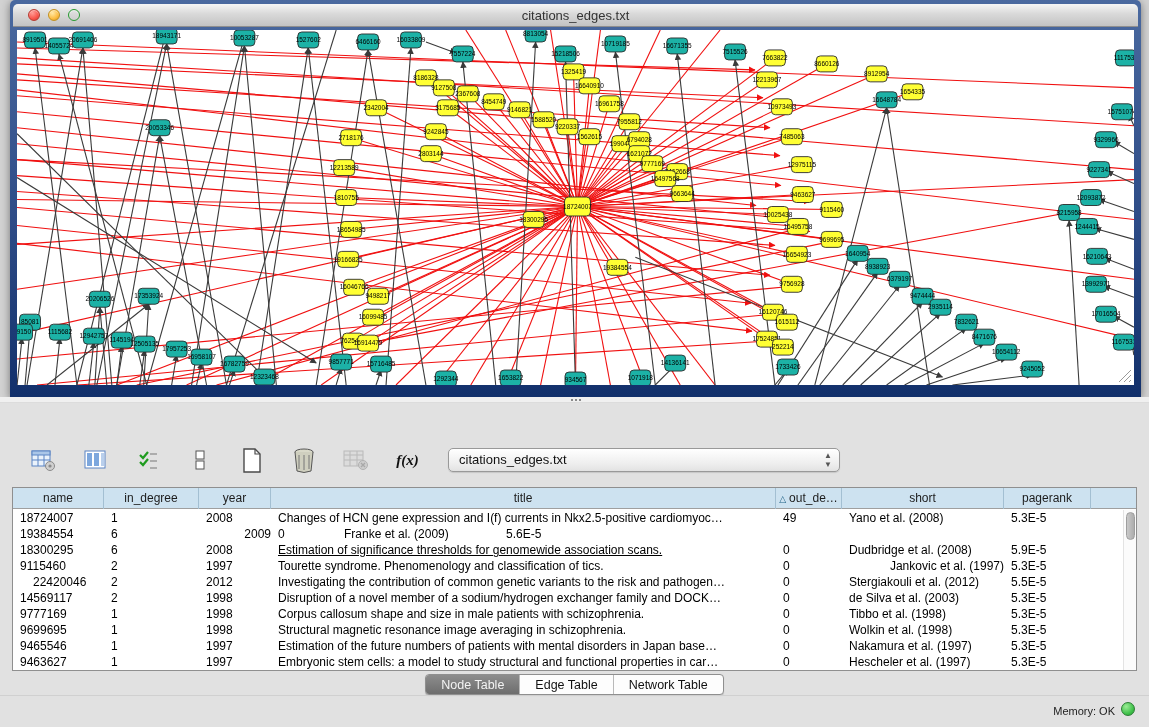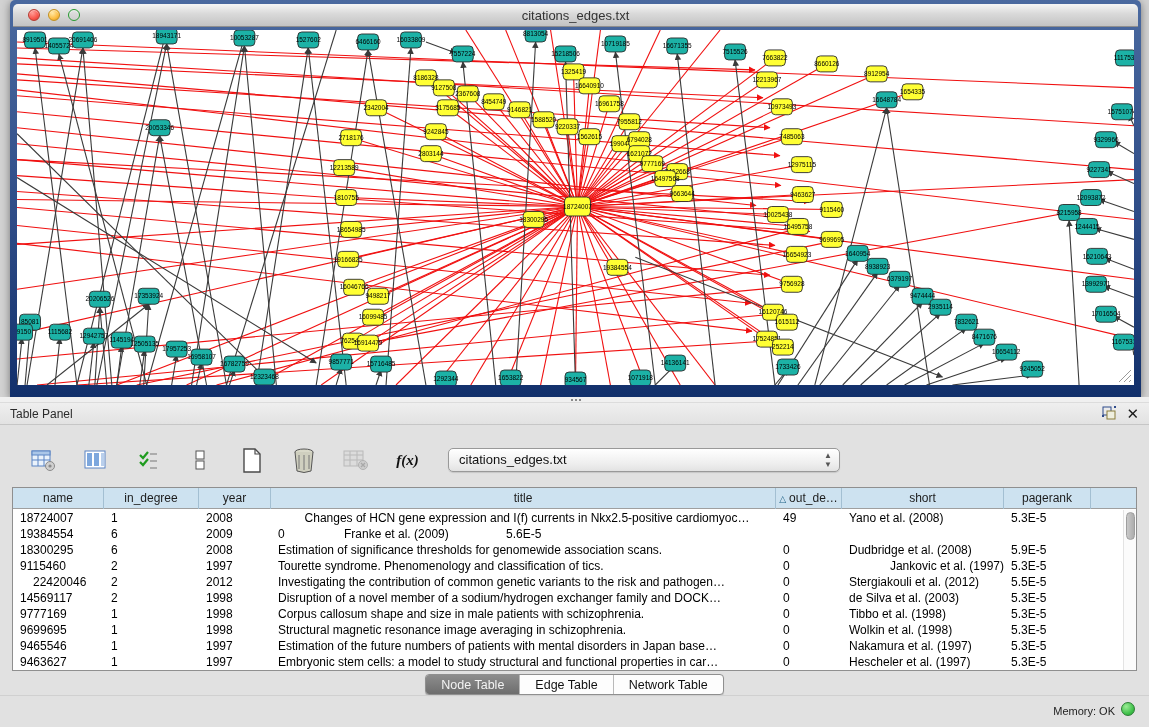--- a/index.html
+++ b/index.html
@@ -716,32 +716,20 @@
         </svg>
       </div>
     </div>
   </div>
 
   <div class="splitter">
     <span class="grip-dots"></span>
   </div>
 
   <div class="table-panel">
-    <div class="panel-header">
-      <span>Table Panel</span>
-      <span class="float-icon">
-        <svg width="15" height="15">
-          <rect x="1" y="1" width="8" height="8" fill="none" stroke="#2d4a8a" stroke-width="1"></rect>
-          <rect x="5" y="5" width="8" height="8" fill="#efefdf" stroke="#8a7d3a" stroke-width="1"></rect>
-          <rect x="0" y="9" width="2" height="2" fill="#2d4a8a"></rect>
-          <rect x="12" y="0" width="2" height="2" fill="#2d4a8a"></rect>
-        </svg>
-      </span>
-      <span class="close-x">✕</span>
-    </div>
 
     <div class="toolbar">
       <span class="tbtn">
         <svg width="25" height="24">
           <rect x="1" y="3" width="18" height="15" fill="#eaf2fb" stroke="#5b84c4"></rect>
           <rect x="1" y="3" width="18" height="4" fill="#aac6e8" stroke="#5b84c4"></rect>
           <path d="M7,7 V18 M13,7 V18 M1,12 H19" stroke="#5b84c4" fill="none"></path>
           <circle cx="19" cy="18" r="4.5" fill="#cfcfcf" stroke="#8a8a8a"></circle>
           <circle cx="19" cy="18" r="1.6" fill="#8a8a8a"></circle>
         </svg>
@@ -803,38 +791,38 @@
           <div class="th" style="width: 505px;">title</div>
           <div class="th" style="width: 66px;"><span class="sort-tri">△</span>out_de…</div>
           <div class="th" style="width: 162px;">short</div>
           <div class="th" style="width: 87px;">pagerank</div>
         </div>
       <div class="tbody" id="tbody">
           <div class="tr">
             <div class="td" style="width: 91px;">18724007</div>
             <div class="td" style="width: 95px;">1</div>
             <div class="td" style="width: 72px;">2008</div>
-            <div class="td" style="width: 505px; text-align: center;">Changes of HCN gene expression and I(f) currents in Nkx2.5-positive cardiomyoc…</div>
+            <div class="td" style="width: 505px;">Changes of HCN gene expression and I(f) currents in Nkx2.5-positive cardiomyoc…</div>
             <div class="td" style="width: 66px;">49</div>
             <div class="td" style="width: 162px;">Yano et al. (2008)</div>
             <div class="td" style="width: 87px;">5.3E-5</div>
           </div>
           <div class="tr">
             <div class="td" style="width: 91px;">19384554</div>
             <div class="td" style="width: 95px;">6</div>
-            <div class="td" style="width: 72px;">2009</div>
+            <div class="td" style="width: 72px; text-align: right;">2009</div>
             <div class="td" style="width: 66px;">0</div>
             <div class="td" style="width: 162px;">Franke et al. (2009)</div>
             <div class="td" style="width: 87px;">5.6E-5</div>
           </div>
           <div class="tr">
             <div class="td" style="width: 91px;">18300295</div>
             <div class="td" style="width: 95px;">6</div>
             <div class="td" style="width: 72px;">2008</div>
-            <div class="td" style="width: 505px;">Estimation of significance thresholds for genomewide association scans.</div>
+            <div class="td" style="width: 505px; text-decoration: underline;">Estimation of significance thresholds for genomewide association scans.</div>
             <div class="td" style="width: 66px;">0</div>
             <div class="td" style="width: 162px;">Dudbridge et al. (2008)</div>
             <div class="td" style="width: 87px;">5.9E-5</div>
           </div>
           <div class="tr">
             <div class="td" style="width: 91px;">9115460</div>
             <div class="td" style="width: 95px;">2</div>
             <div class="td" style="width: 72px;">1997</div>
             <div class="td" style="width: 505px;">Tourette syndrome. Phenomenology and classification of tics.</div>
             <div class="td" style="width: 66px;">0</div>

